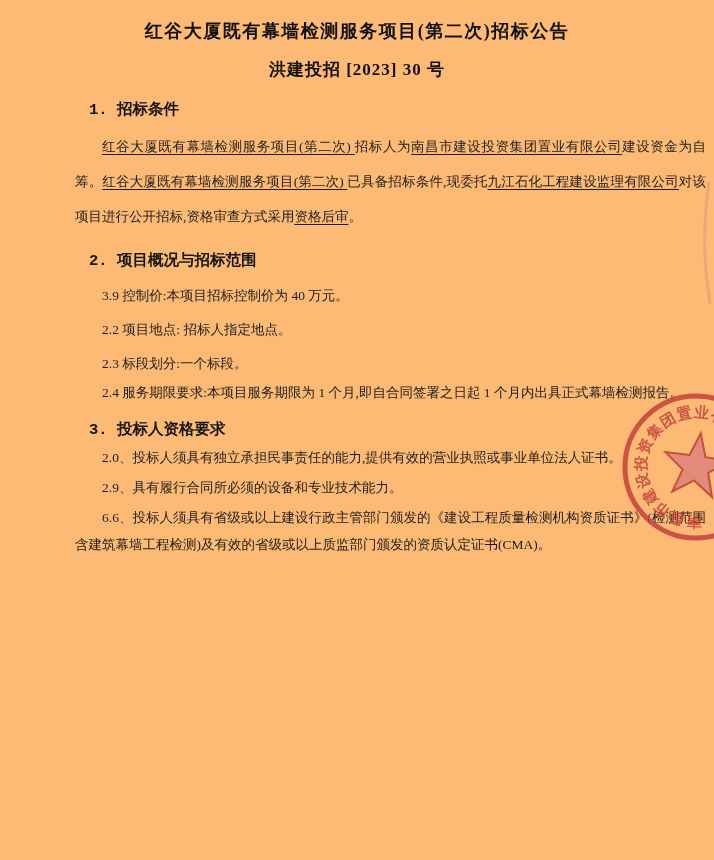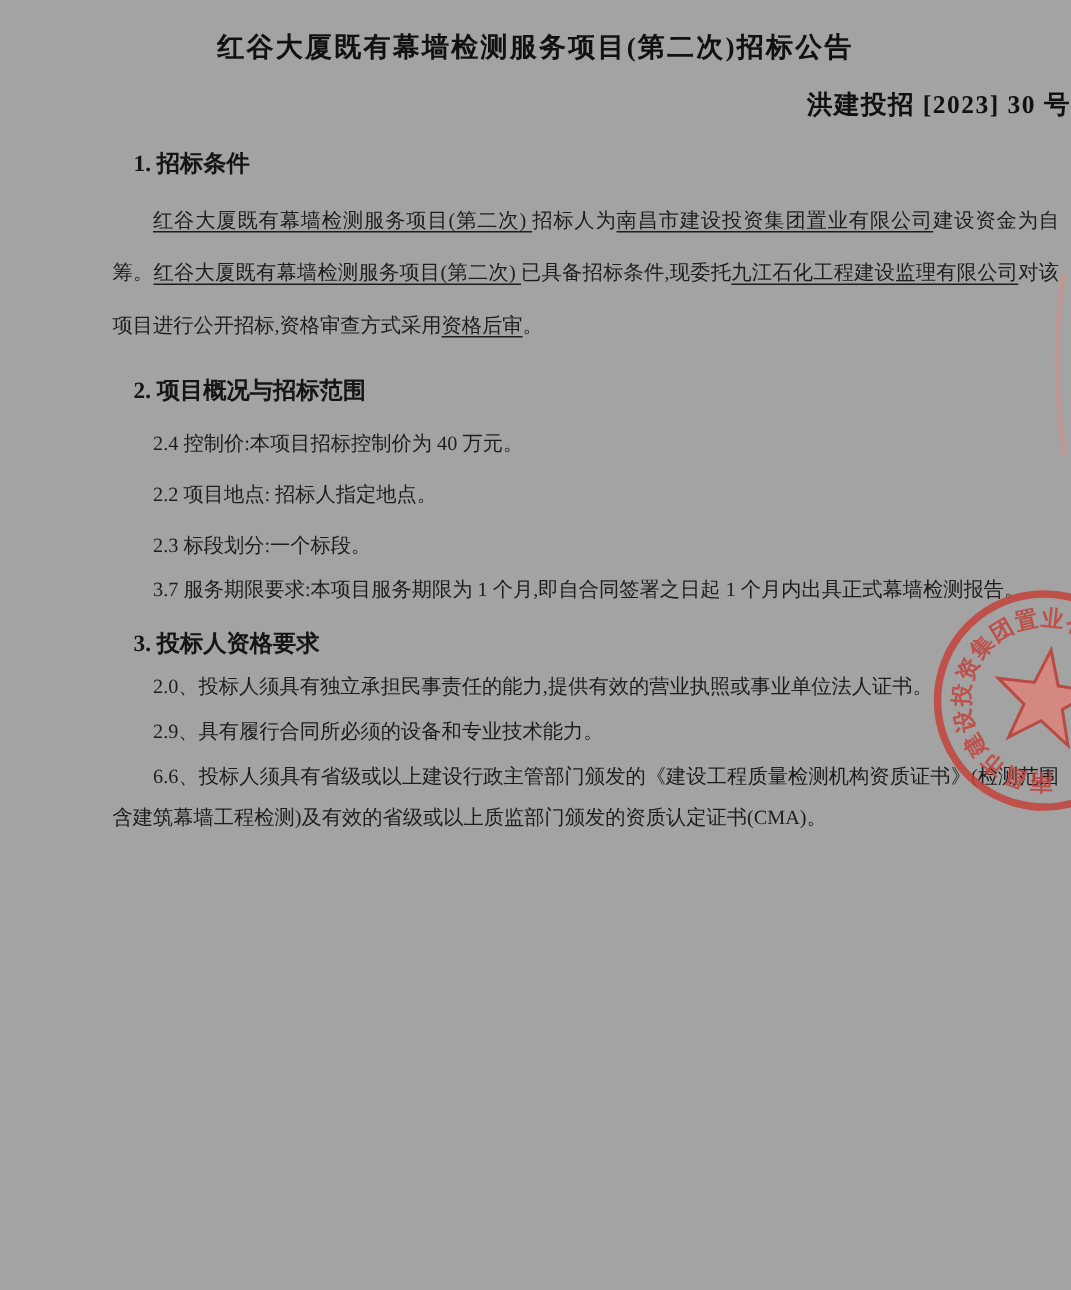--- a/index.html
+++ b/index.html
@@ -1,49 +1,49 @@
 <!DOCTYPE html>
 <html><head>
 <meta charset="utf-8">
 <style>
   html, body { margin: 0; padding: 0; background: #ffffff; }
   .page {
     position: relative;
     width: 714px;
     height: 860px;
-    background: #a3a3a3;
+    background: #fdba74;
     overflow: hidden;
     font-family: "Liberation Serif", "DejaVu Serif", serif;
     color: #1d1d1d;
   }
   .doc-title {
     margin-top: 18px;
     text-align: center;
     font-size: 18px;
     font-weight: bold;
     letter-spacing: 1.5px;
     line-height: 26px;
     color: #111;
   }
   .doc-number {
     margin-top: 13px;
-    text-align: right;
+    text-align: center;
     font-size: 17px;
     font-weight: bold;
     letter-spacing: 1px;
     line-height: 26px;
     color: #111;
   }
   .content {
     padding: 0 8px 0 75px;
     font-size: 13.5px;
   }
   .blk { text-align: justify; }
   .b-heading {
-    font-family: Liberation Serif, serif;
+    font-family: Liberation Mono, monospace;
     font-size: 15.5px;
     font-weight: bold;
     margin: 16px 0 0 14px;
     line-height: 22px;
     text-align: left;
     color: #151515;
   }
   .b-para-wide { margin-top: 8px;  line-height: 35px;   text-indent: 2em; }
   .b-item      { margin-top: 13px; line-height: 21px;   text-indent: 2em; }
   .b-item-tight{ margin-top: 8px;  line-height: 21px;   text-indent: 2em; }
@@ -77,24 +77,24 @@
 
 <div class="page">
 
   <div class="doc-title">红谷大厦既有幕墙检测服务项目(第二次)招标公告</div>
   <div class="doc-number">洪建投招 [2023] 30 号</div>
 
   <div class="content">
       <div class="blk b-heading">1. 招标条件</div>
       <div class="blk b-para-wide"><span class="run u">红谷大厦既有幕墙检测服务项目(第二次) </span><span class="run">招标人为</span><span class="run u">南昌市建设投资集团置业有限公司</span><span class="run">建设资金为自筹。</span><span class="run u">红谷大厦既有幕墙检测服务项目(第二次) </span><span class="run">已具备招标条件,现委托</span><span class="run u">九江石化工程建设监理有限公司</span><span class="run">对该项目进行公开招标,资格审查方式采用</span><span class="run u">资格后审</span><span class="run">。</span></div>
       <div class="blk b-heading">2. 项目概况与招标范围</div>
-      <div class="blk b-item"><span class="run">2.4 控制价:本项目招标控制价为 40 万元。</span></div>
+      <div class="blk b-item"><span class="run">3.9 控制价:本项目招标控制价为 40 万元。</span></div>
       <div class="blk b-item"><span class="run">2.2 项目地点: 招标人指定地点。</span></div>
       <div class="blk b-item"><span class="run">2.3 标段划分:一个标段。</span></div>
-      <div class="blk b-item-tight"><span class="run">3.7 服务期限要求:本项目服务期限为 1 个月,即自合同签署之日起 1 个月内出具正式幕墙检测报告。</span></div>
+      <div class="blk b-item-tight"><span class="run">2.4 服务期限要求:本项目服务期限为 1 个月,即自合同签署之日起 1 个月内出具正式幕墙检测报告。</span></div>
       <div class="blk b-heading">3. 投标人资格要求</div>
       <div class="blk b-para"><span class="run">2.0、投标人须具有独立承担民事责任的能力,提供有效的营业执照或事业单位法人证书。</span></div>
       <div class="blk b-para"><span class="run">2.9、具有履行合同所必须的设备和专业技术能力。</span></div>
       <div class="blk b-para"><span class="run">6.6、投标人须具有省级或以上建设行政主管部门颁发的《建设工程质量检测机构资质证书》(检测范围含建筑幕墙工程检测)及有效的省级或以上质监部门颁发的资质认定证书(CMA)。</span></div>
     </div>
 
   <svg class="seal" viewBox="0 0 160 160">
     <circle id="seal-ring" cx="77" cy="79" r="71" fill="none" stroke-width="5" stroke="#c4423b"></circle>
     <polygon id="seal-star" transform="translate(77,79) rotate(8)" points="0,-34 8,-11 32.3,-10.5 12.9,4.2 20,27.5 0,13.6 -20,27.5 -12.9,4.2 -32.3,-10.5 -8,-11" stroke-width="2" fill="#de837c" stroke="#bd3c34"></polygon>
     <g id="seal-chars" font-family="Liberation Serif, DejaVu Serif, serif">

